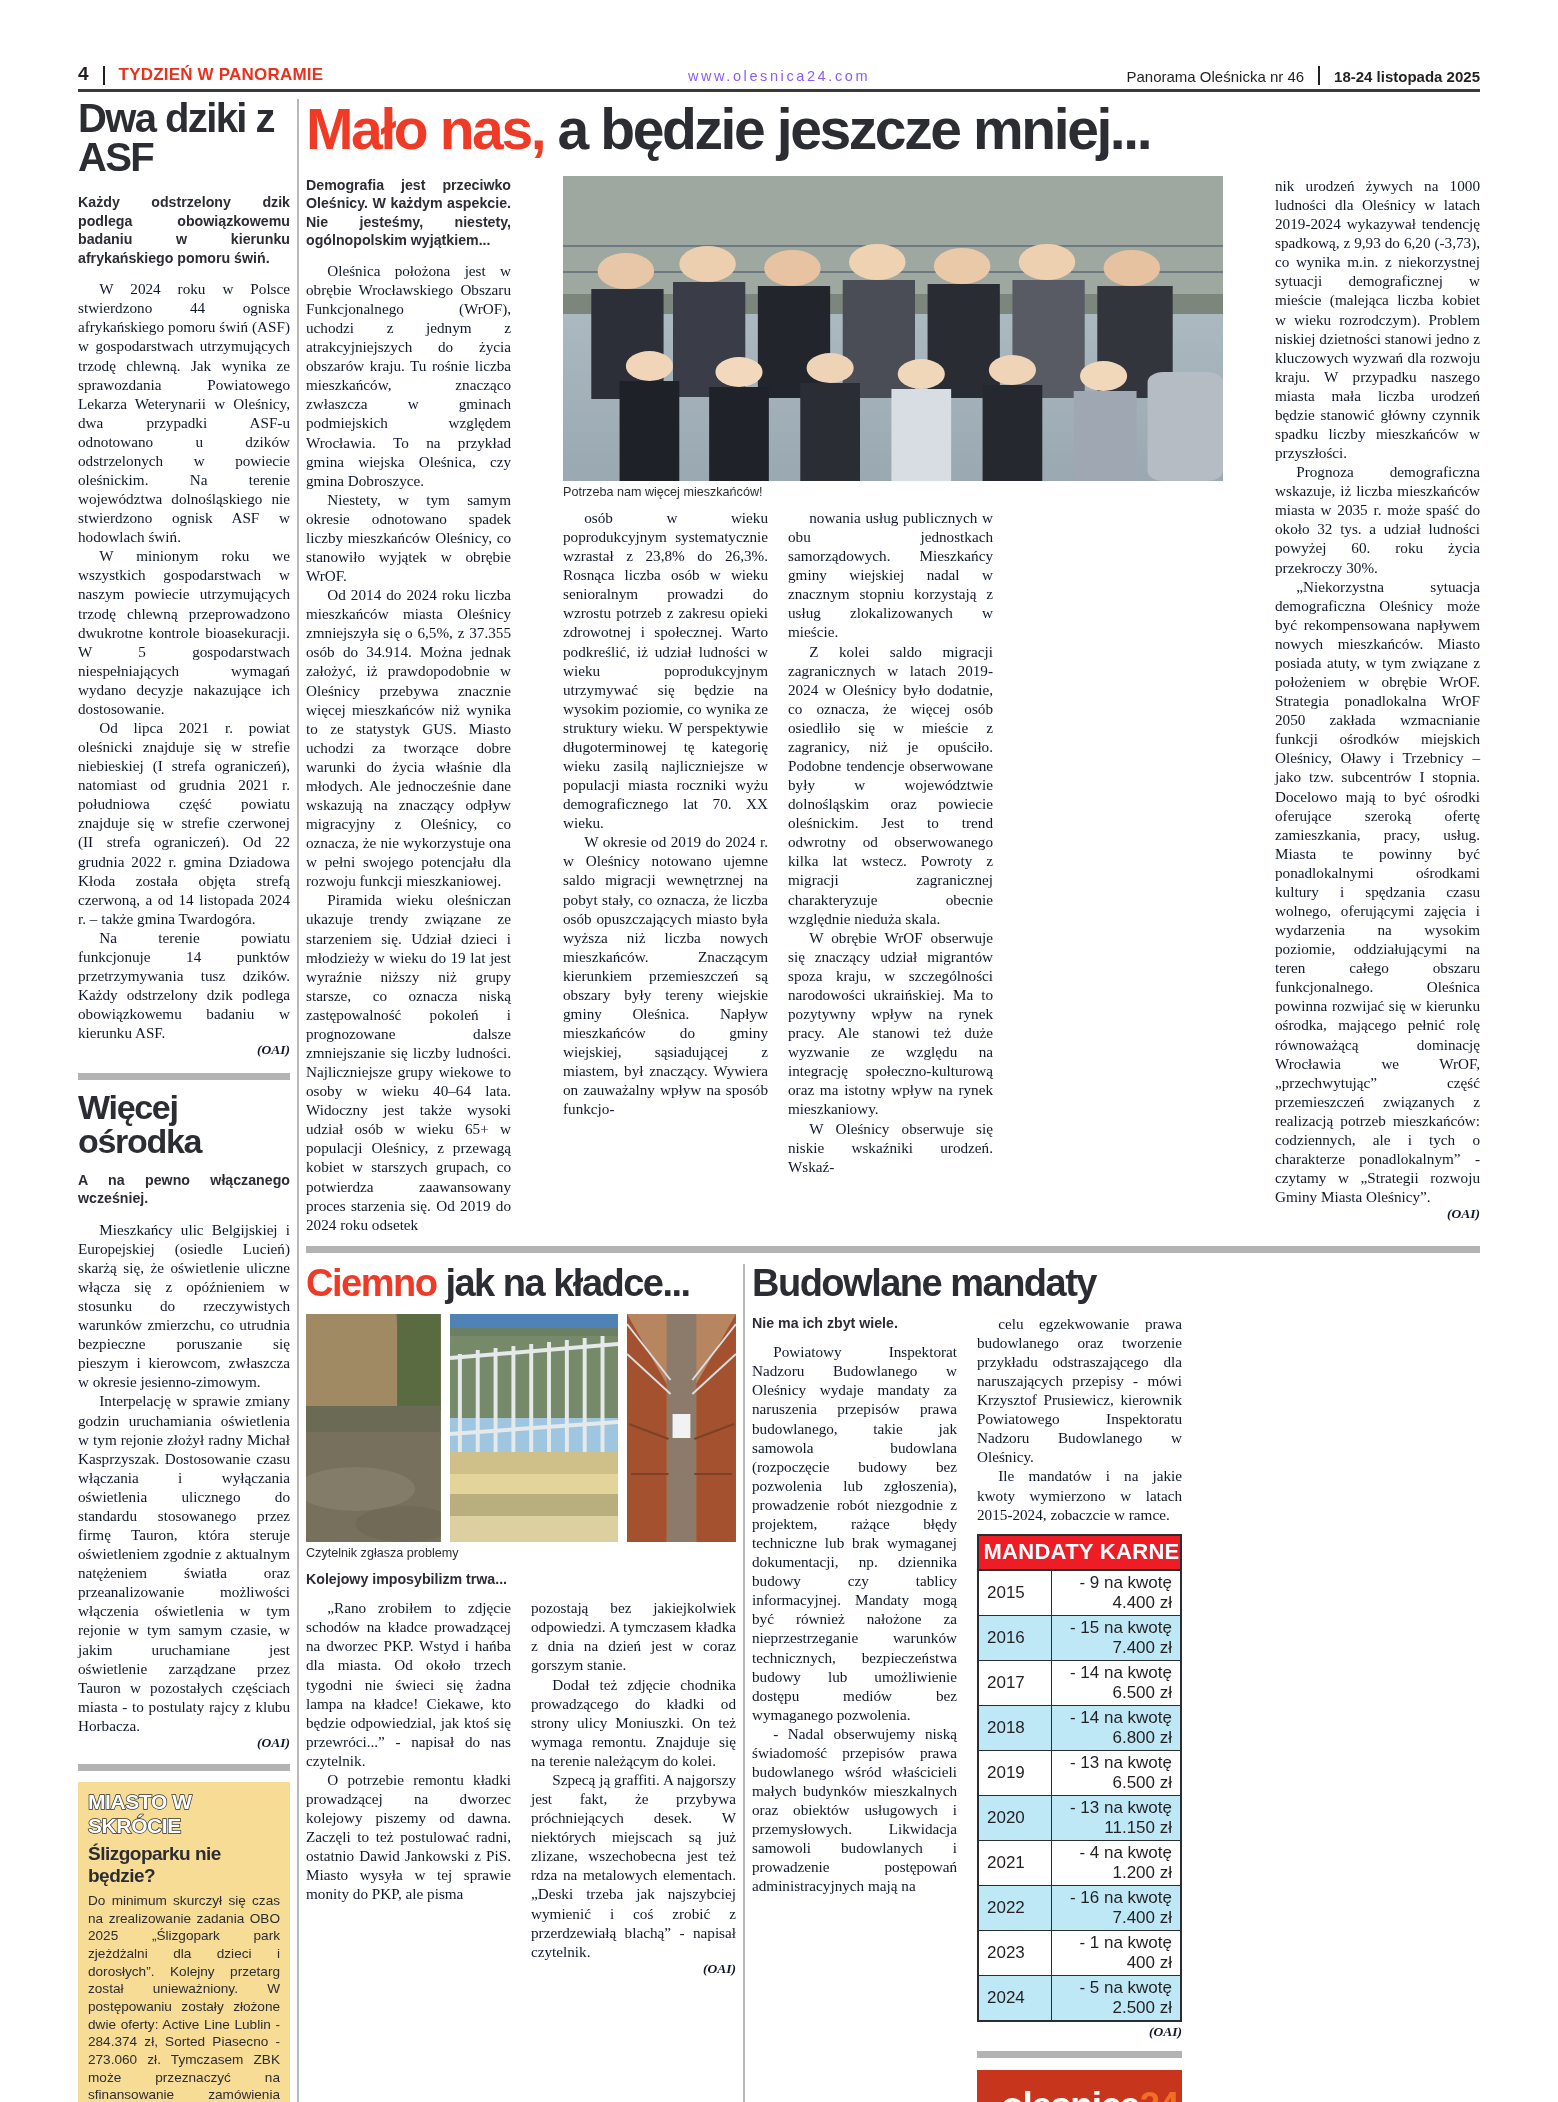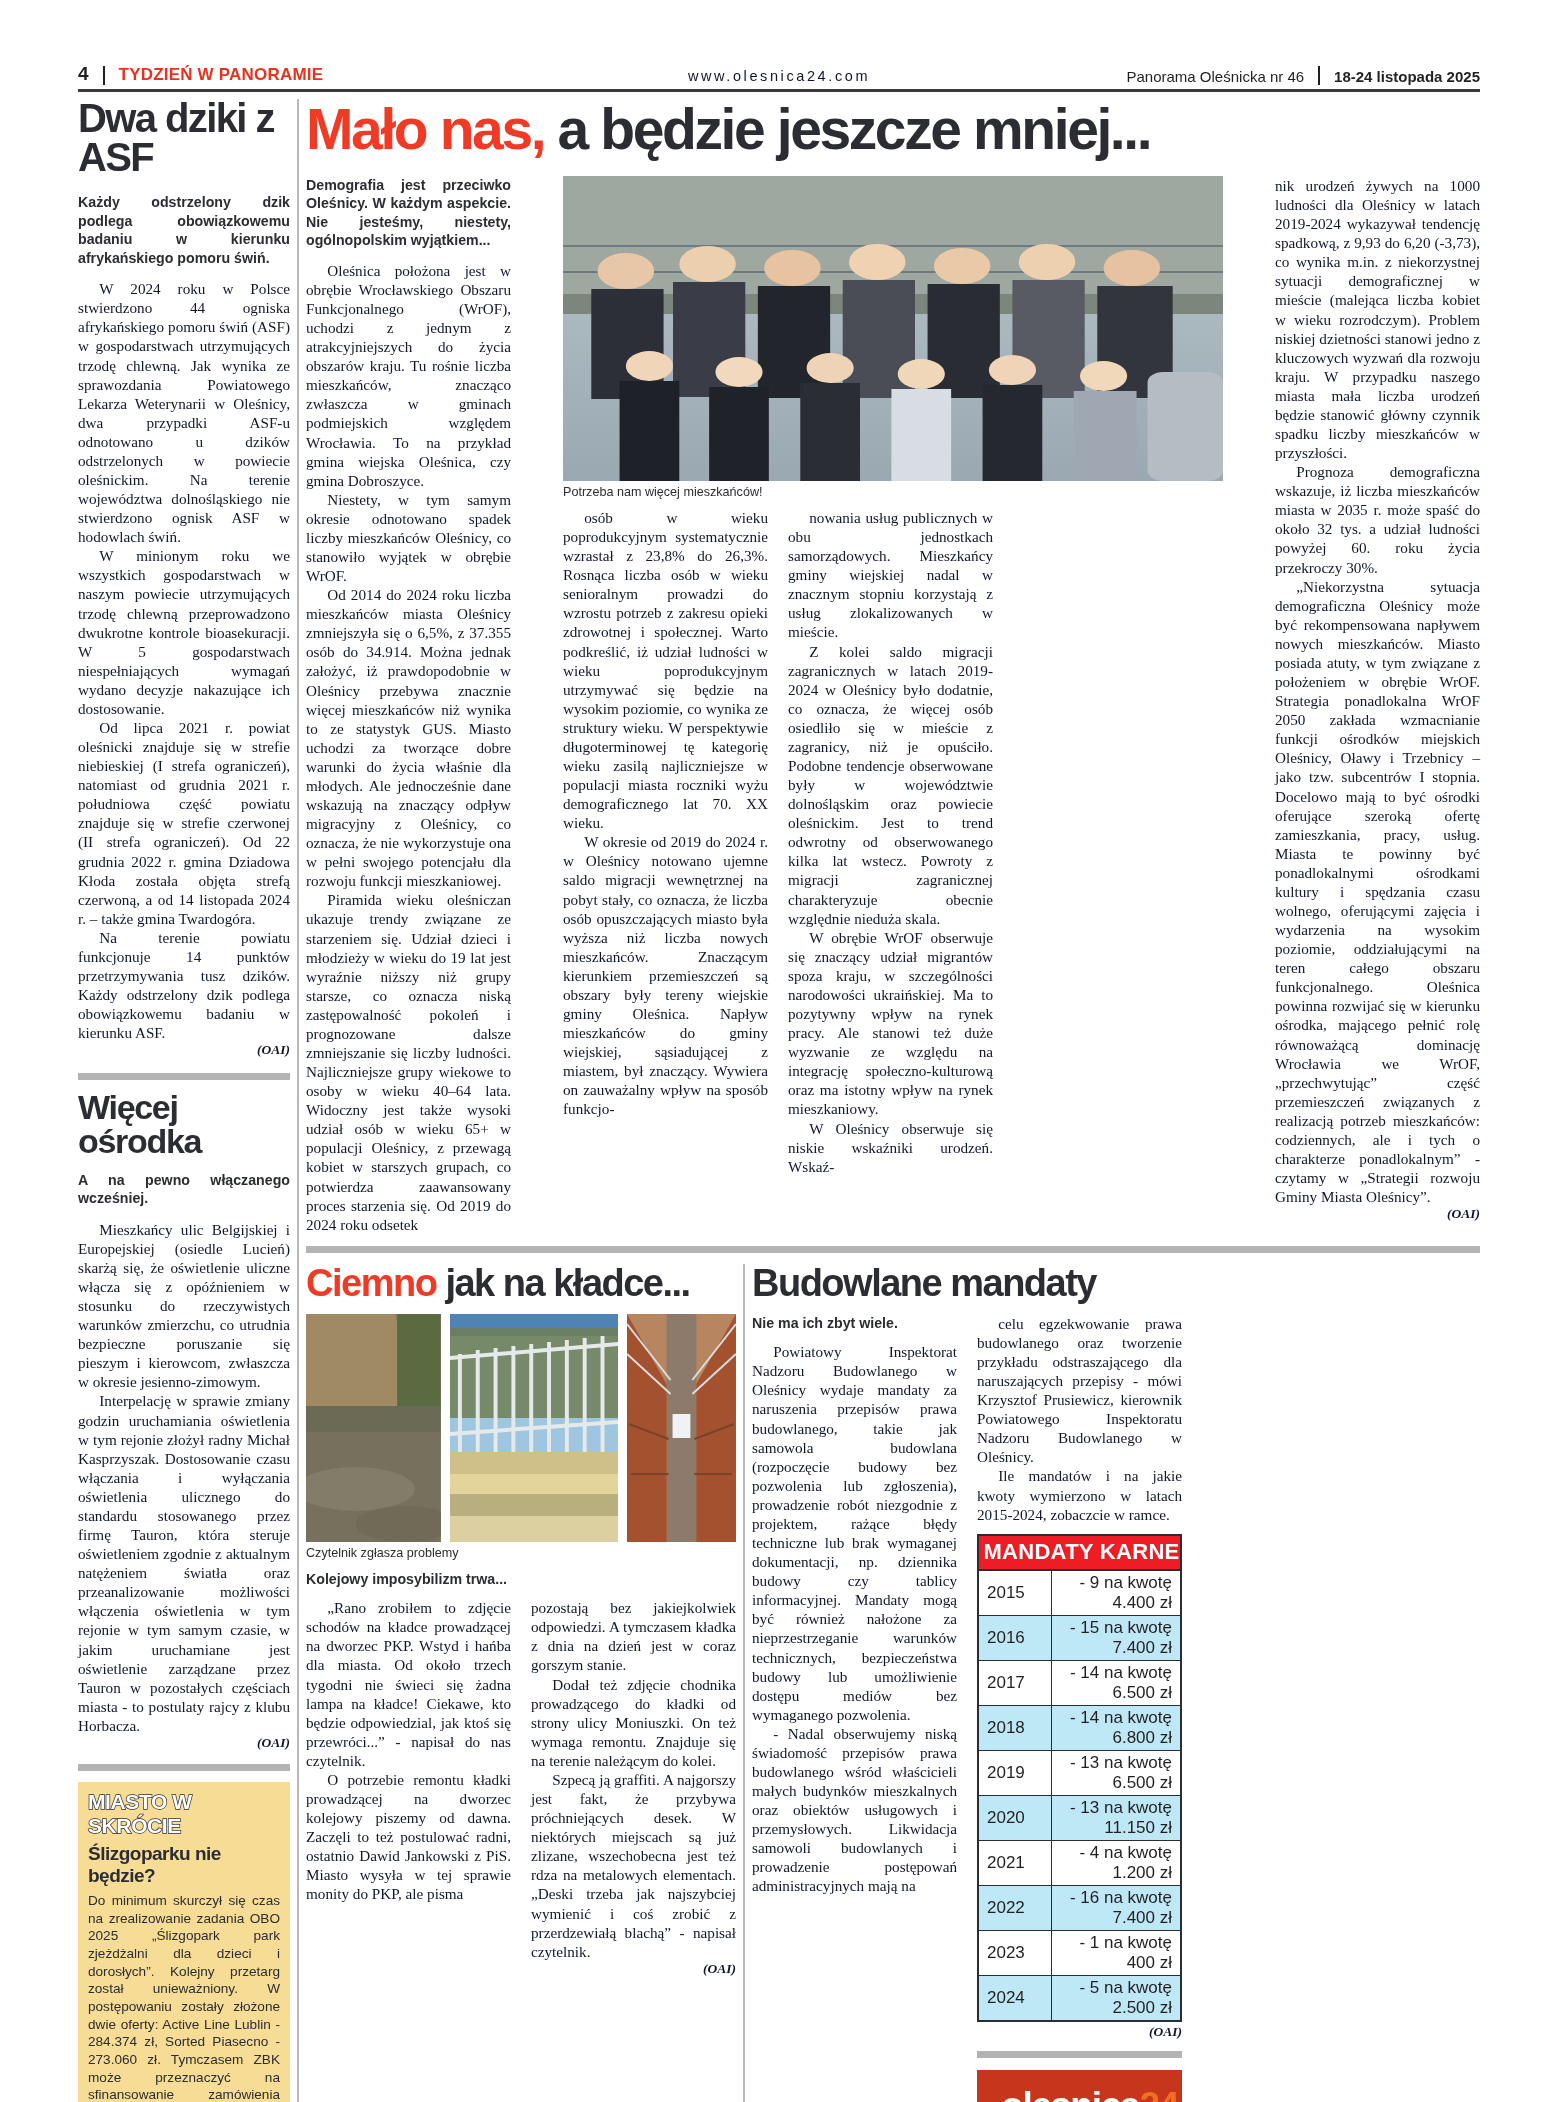--- a/index.html
+++ b/index.html
@@ -26,21 +26,21 @@
     color:#231f20; padding-right:14px;
   }
   .mh-sep { width:2px; background:#231f20; height:19px; margin-right:14px; }
   .mh-section {
     font-family:"Liberation Sans", sans-serif; font-weight:bold; font-size:17px;
     color:#e8321e; letter-spacing:0.2px;
   }
   .mh-url {
     position:absolute; left:50%; transform:translateX(-50%); bottom:5px;
     font-family:"Liberation Sans", sans-serif; font-size:14.5px; letter-spacing:2.6px;
-    color:#0f172a;
+    color:#8b5cf6;
   }
   .mh-right {
     margin-left:auto; display:flex; align-items:flex-end; gap:0px;
   }
   .mh-paper {
     font-family:"Liberation Sans", sans-serif; font-size:15px; color:#231f20;
     padding-right:14px;
   }
   .mh-sep2 { width:2px; background:#231f20; height:19px; margin-right:14px; }
   .mh-date {

